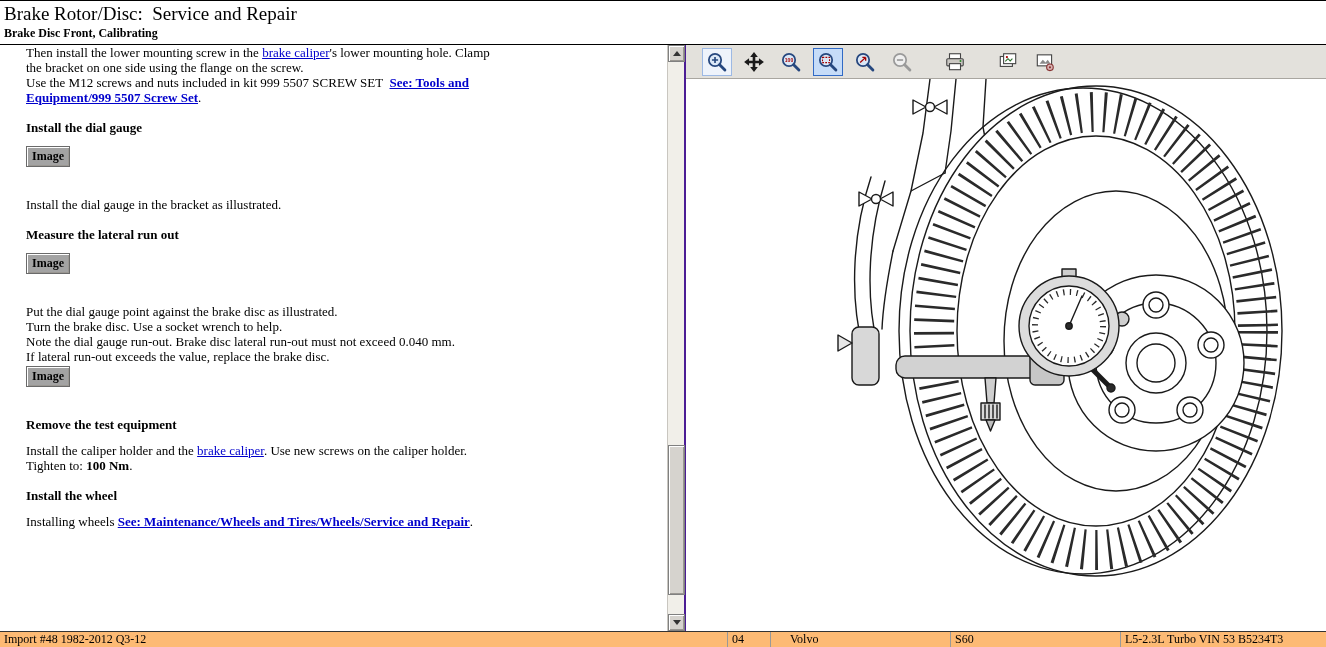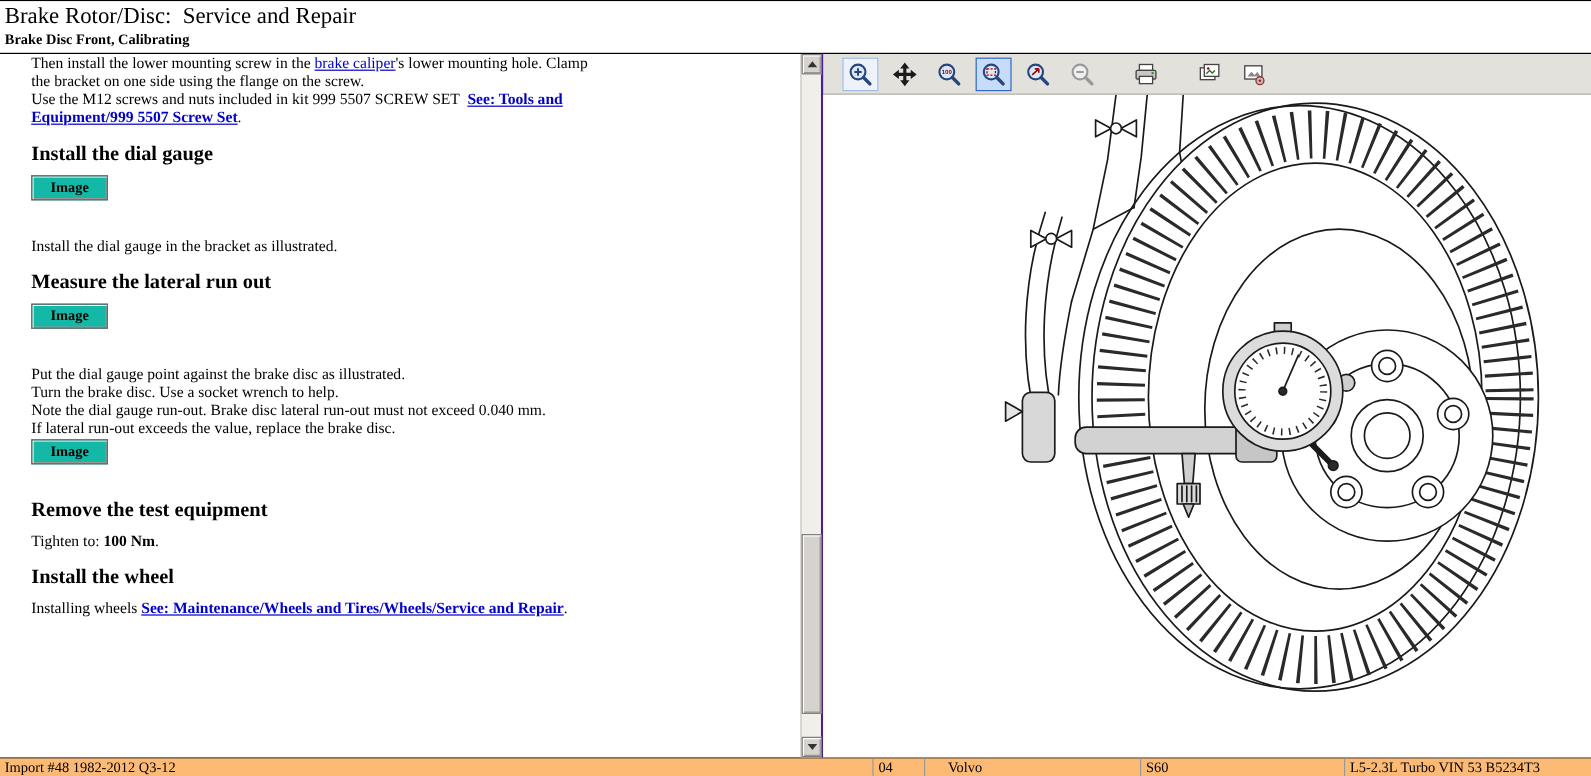--- a/index.html
+++ b/index.html
@@ -10,28 +10,28 @@
   .header { height:44px; border-bottom:1px solid #000; padding:1px 6px 8px 4px; background:#fff; }
   .header .title { font-size:19px; line-height:24px; }
   .header .subtitle { font-size:12px; font-weight:bold; line-height:15px; }
 
   
   .main { display:flex; height:586px; }
   .left-panel { width:686px; position:relative; border-right:2px solid #4c1d95; background:#fff; }
   .doc { position:absolute; left:0; top:0; right:17px; bottom:0; overflow:hidden; padding:2px 0 0 26px; font-size:13px; line-height:15px; }
   .doc .p { max-width:478px; margin:0; }
   .doc .p.first { margin-top:-2px; }
-  .doc .dh { font-weight:bold; font-size:17px; margin:15px 0 11px; }
+  .doc .dh { font-weight:bold; font-size:13px; margin:15px 0 11px; }
   .doc .line { max-width:478px; }
   .lnk { color:#0000cc; text-decoration:underline; cursor:pointer; }
   .see { font-weight:bold; }
   .b { font-weight:bold; }
   .img-btn {
-    display:block; width:64px; height:21px; margin:2px 0 30px;
-    background:#14b8a6; border:1px solid #6a6a6a;
+    display:block; width:44px; height:21px; margin:2px 0 30px;
+    background:#a3a3a3; border:1px solid #6a6a6a;
     box-shadow: inset 1px 1px 0 #ffffff, inset -1px -1px 0 #9a9792;
     font-family:"Liberation Serif", serif; font-weight:bold; font-size:12px;
     cursor:pointer; text-align:center;
   }
 
   
   .vscroll { position:absolute; right:0; top:0; width:17px; height:100%; background:#f1efe9; border-left:1px solid #c9c6c0; }
   .sb-btn { position:absolute; left:0; width:17px; height:17px; background:#d6d3ce; border:1px solid #808080;
     box-shadow: inset 1px 1px 0 #fff, inset -1px -1px 0 #9a9792; cursor:pointer; display:flex; align-items:center; justify-content:center; }
   .sb-btn.up { top:0; } .sb-btn.down { bottom:0; }
@@ -91,20 +91,21 @@
       <div class="line">Put the dial gauge point against the brake disc as illustrated.</div>
       <div class="line">Turn the brake disc. Use a socket wrench to help.</div>
       <div class="line">Note the dial gauge run-out. Brake disc lateral run-out must not exceed 0.040 mm.</div>
       <div class="line">If lateral run-out exceeds the value, replace the brake disc.</div>
 
 
       <button class="img-btn">Image</button>
 
       <div class="dh">Remove the test equipment</div>
 
+      <div class="p"><span>Install the caliper holder and the </span><a class="lnk">brake caliper</a><span>. Use new screws on the caliper holder.</span></div>
       <div class="p"><span>Tighten to: </span><span class="b">100 Nm</span><span>.</span></div>
 
       <div class="dh">Install the wheel</div>
 
       <div class="p"><span>Installing wheels </span><a class="lnk see">See: Maintenance/Wheels and Tires/Wheels/Service and Repair</a><span>.</span></div>
 
     </div>
 
     <div class="vscroll">
       <div class="sb-btn up">

